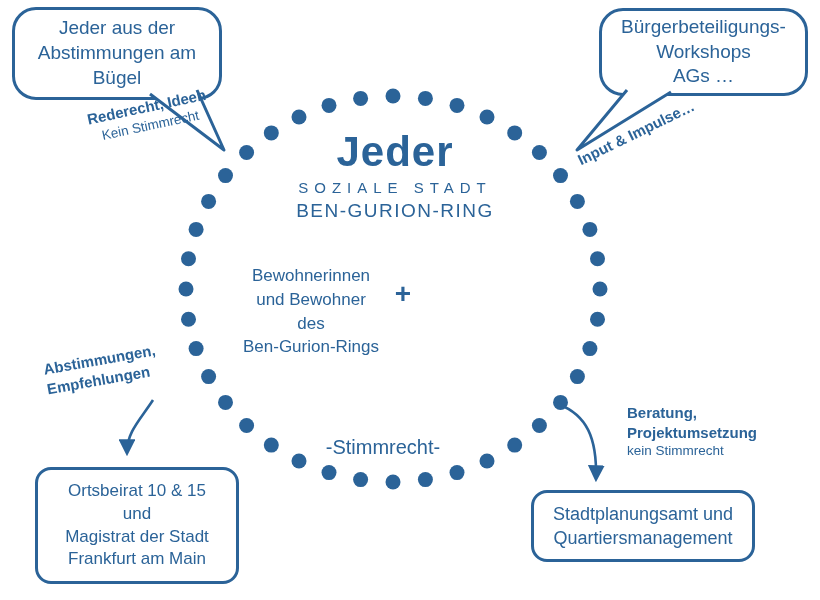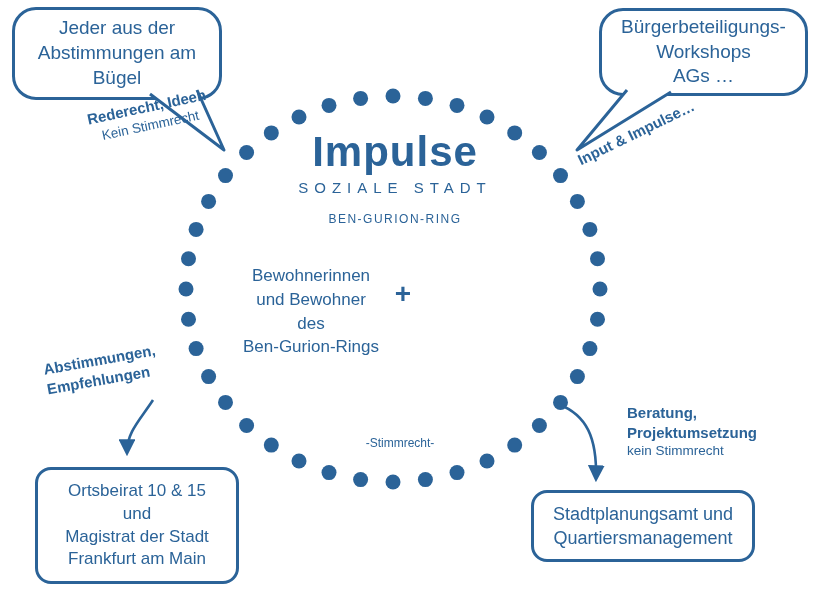--- a/index.html
+++ b/index.html
@@ -42,25 +42,25 @@
   #note-bl { left: 42px; top: 360px; font-weight: bold; font-size: 15px;
              transform: rotate(-10deg); transform-origin: left top; }
   #note-br { left: 627px; top: 403px; font-size: 15px; }
   #note-br .b { font-weight: bold; display: block; }
   #note-br .p { font-size: 13.5px; display: block; }
 
   .ctext { position: absolute; color: var(--blue); text-align: center; z-index: 1; }
   #title-block { left: 240px; top: 128px; width: 310px; }
   #circle-title { font-size: 42px; font-weight: bold; letter-spacing: 1px; }
   #circle-sub1 { font-size: 15px; letter-spacing: 6px; margin-top: 3px; }
-  #circle-sub2 { font-size: 12px; letter-spacing: 1.5px; margin-top: 16px; }
+  #circle-sub2 { font-size: 19px; letter-spacing: 1.5px; margin-top: 4px; }
   #left-group  { left: 226px; top: 264px; width: 170px; font-size: 17px; line-height: 1.4; }
   #plus-sign   { left: 390px; top: 278px; width: 26px; font-size: 28px; font-weight: bold; }
   #right-group { left: 420px; top: 262px; width: 150px; font-size: 17px; line-height: 1.4; }
-  #voting-note { left: 300px; top: 436px; width: 200px; font-size: 12px; }
+  #voting-note { left: 283px; top: 436px; width: 200px; font-size: 20px; }
 </style>
 </head>
 <body>
 
 <div class="stage">
 
   <svg class="layer" width="820" height="600" viewBox="0 0 820 600">
     <defs>
       <marker id="arrowhead" viewBox="0 0 10 10" refX="7.5" refY="5" markerWidth="6.5" markerHeight="6.5" orient="auto-start-reverse">
         <path d="M0,0 L10,5 L0,10 z" fill="#2b6398"></path>
@@ -120,21 +120,21 @@
 AGs …</div>
 
   <div id="box-bl" class="infobox pre">Ortsbeirat 10 &amp; 15
 und
 Magistrat der Stadt
 Frankfurt am Main</div>
   <div id="box-br" class="infobox pre">Stadtplanungsamt und
 Quartiersmanagement</div>
 
   <div id="title-block" class="ctext">
-    <div id="circle-title">Impulse</div>
+    <div id="circle-title">Jeder</div>
     <div id="circle-sub1">SOZIALE STADT</div>
     <div id="circle-sub2">BEN-GURION-RING</div>
   </div>
   <div id="left-group" class="ctext pre">Bewohnerinnen
 und Bewohner
 des
 Ben-Gurion-Rings</div>
   <div id="plus-sign" class="ctext">+</div>
   <div id="voting-note" class="ctext">-Stimmrecht-</div>
 

